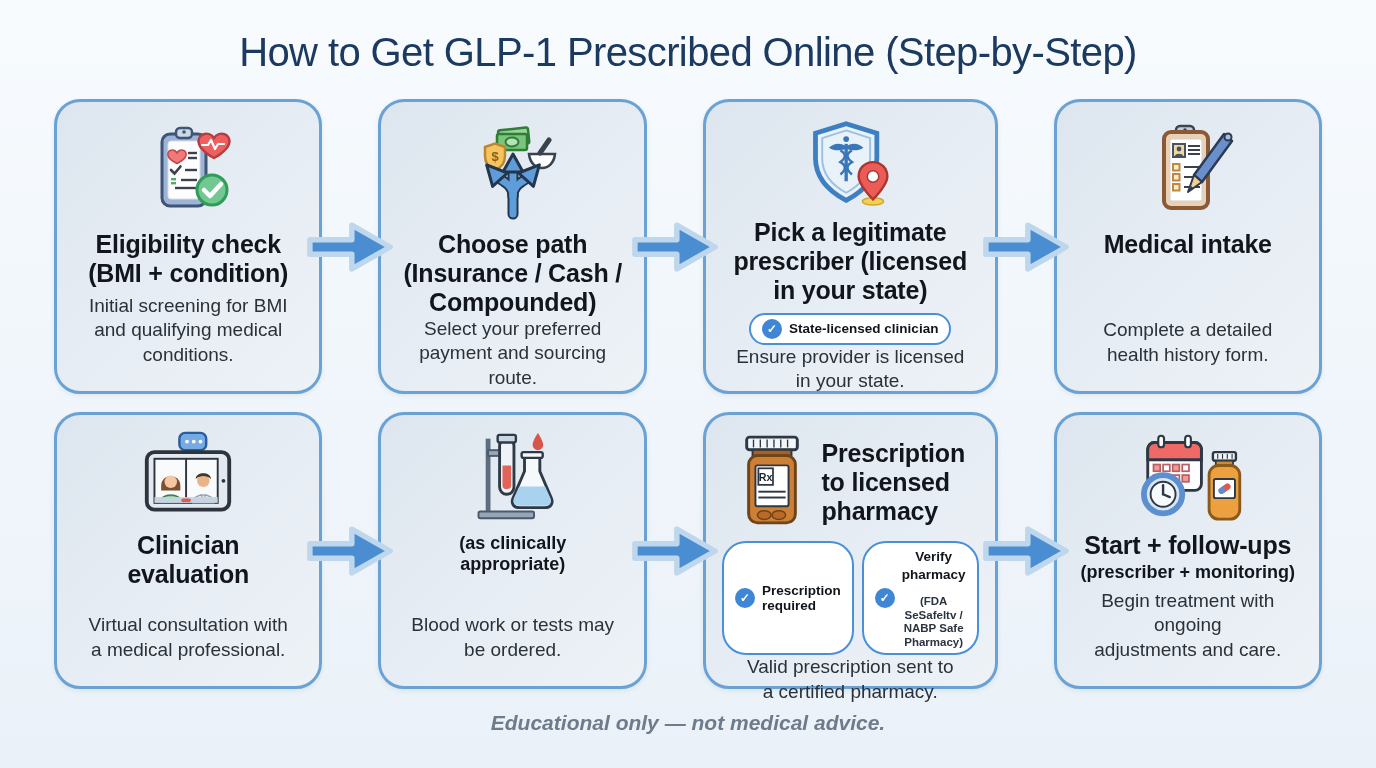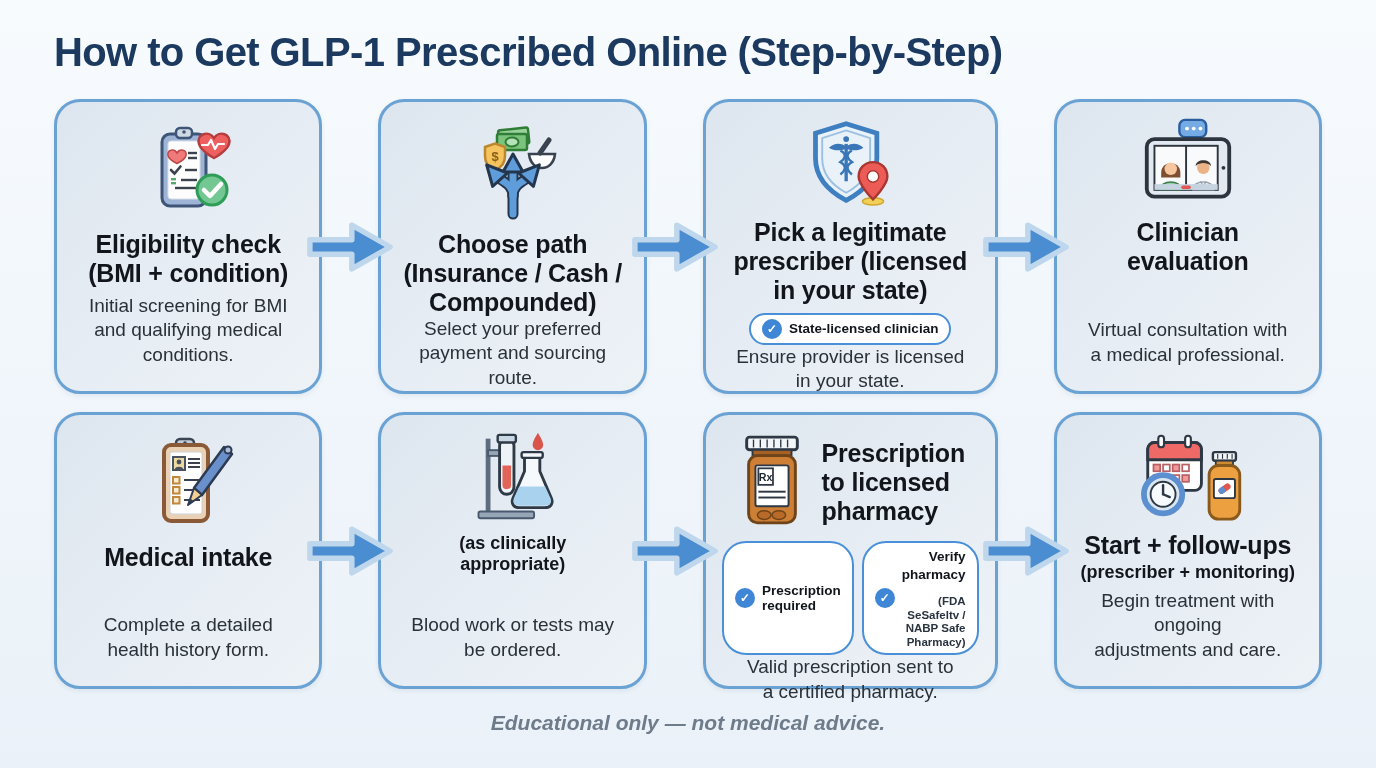--- a/index.html
+++ b/index.html
@@ -4,22 +4,22 @@
 <style>
   html,body{margin:0;padding:0;}
   body{
     width:1376px;height:768px;
     background:linear-gradient(180deg,#f7fbfe 0%,#eef4fa 70%,#eaf1f8 100%);
     font-family:"Liberation Sans",sans-serif;
     overflow:hidden;
   }
   .page{padding:20px 54px 0;}
   .main-title{
-    text-align:left;
-    font-size:40px;font-weight:bold;
+    text-align:center;
+    font-size:40px;font-weight:normal;
     color:#1c3a60;letter-spacing:-0.6px;
     margin:10px 0 24px;
   }
   .grid{
     display:grid;
     grid-template-columns:1fr 56px 1fr 56px 1fr 56px 1fr;
     grid-template-rows:295px 277px;
     row-gap:18px;
   }
   .card{
@@ -185,48 +185,20 @@
         <span class="badge-label">State-licensed clinician</span>
       </div>
       <div class="card-body">Ensure provider is licensed
 in your state.</div>
     </div>
 
     <div class="arrow-cell">
       <svg viewBox="0 0 100 68">
           <path d="M6 26 H52 V10 L94 34 L52 58 V42 H6 Z" fill="#4a8dd1" stroke="#bfd7ec" stroke-width="6" stroke-linejoin="round"></path>
         </svg>
-    </div>
-
-    <div class="card">
-      <div class="card-icon small">
-        <svg viewBox="0 0 110 96" width="106" height="92">
-          <path d="M52 20 l-4 8 l9 -8 Z" fill="#74abe4" stroke="#2a5d9d" stroke-width="1.5"></path>
-          <rect x="46" y="2" width="28" height="18" rx="6" fill="#74abe4" stroke="#2a5d9d" stroke-width="2.5"></rect>
-          <circle cx="54" cy="11" r="2" fill="#ffffff"></circle>
-            <circle cx="61" cy="11" r="2" fill="#ffffff"></circle>
-            <circle cx="68" cy="11" r="2" fill="#ffffff"></circle>
-          <rect x="12" y="22" width="86" height="60" rx="8" fill="#e2e9f0" stroke="#2e343d" stroke-width="4"></rect>
-          <rect x="20" y="29" width="66" height="46" fill="#f8fafc" stroke="#2e343d" stroke-width="2"></rect>
-          <line x1="53" y1="29" x2="53" y2="75" stroke="#2e343d" stroke-width="2"></line>
-          <path d="M27 57 C27 44 47 44 47 57 V62 H27 Z" fill="#7d4f30"></path>
-          <circle cx="37" cy="53" r="6.5" fill="#f5c6a0"></circle>
-          <path d="M26 75 C26 64 48 64 48 75 Z" fill="#8fd0a0" stroke="#3f7a52" stroke-width="1.5"></path>
-          <circle cx="71" cy="52" r="6.5" fill="#ecb387"></circle>
-          <path d="M63 50 C63 42 79 42 79 50 C74 46 68 46 63 50 Z" fill="#3c3730"></path>
-          <path d="M60 75 C60 64 82 64 82 75 Z" fill="#fdfdfd" stroke="#98a4b2" stroke-width="1.5"></path>
-          <path d="M68 66 L71 71 L74 66" fill="none" stroke="#98a4b2" stroke-width="1.5"></path>
-          <rect x="20" y="69" width="66" height="6" fill="#c6d4e2"></rect>
-          <rect x="48" y="70.5" width="10" height="3.5" rx="1.75" fill="#e2574e"></rect>
-          <circle cx="92" cy="52" r="2" fill="#2e343d"></circle>
-        </svg>
-      </div>
-      <div class="card-title">Clinician evaluation</div>
-      <div class="card-body">Virtual consultation with
-a medical professional.</div>
     </div>
 
     <div class="card">
       <div class="card-icon">
         <svg viewBox="0 0 104 96" width="104" height="96">
           <rect x="40" y="2" width="18" height="10" rx="4" fill="#c2cdd9" stroke="#3a4452" stroke-width="2.5"></rect>
           <circle cx="49" cy="6" r="1.8" fill="#3a4452"></circle>
           <rect x="28" y="8" width="44" height="76" rx="7" fill="#ead1b4" stroke="#8a5a38" stroke-width="4"></rect>
           <rect x="34" y="15" width="32" height="62" rx="2" fill="#ffffff" stroke="#ccd2d9" stroke-width="1"></rect>
           <rect x="37" y="20" width="12" height="13" fill="#ecd9a0" stroke="#4a5260" stroke-width="2"></rect>
@@ -243,20 +215,48 @@
           <line x1="48" y1="63" x2="64" y2="63" stroke="#3b424e" stroke-width="2"></line>
           <path d="M88 10 L96 17 L66 58 L58 51 Z" fill="#6a90cc" stroke="#2c3b52" stroke-width="2.5" stroke-linejoin="round"></path>
           <path d="M66 58 L58 51 L52 68 Z" fill="#f3cf92" stroke="#2c3b52" stroke-width="2" stroke-linejoin="round"></path>
           <path d="M55 62 L52 68 L58 64.5 Z" fill="#2c3b52"></path>
           <circle cx="92" cy="13" r="3.5" fill="#a9bedc" stroke="#2c3b52" stroke-width="2"></circle>
         </svg>
       </div>
       <div class="card-title">Medical intake</div>
       <div class="card-body">Complete a detailed
 health history form.</div>
+    </div>
+
+    <div class="card">
+      <div class="card-icon small">
+        <svg viewBox="0 0 110 96" width="106" height="92">
+          <path d="M52 20 l-4 8 l9 -8 Z" fill="#74abe4" stroke="#2a5d9d" stroke-width="1.5"></path>
+          <rect x="46" y="2" width="28" height="18" rx="6" fill="#74abe4" stroke="#2a5d9d" stroke-width="2.5"></rect>
+          <circle cx="54" cy="11" r="2" fill="#ffffff"></circle>
+            <circle cx="61" cy="11" r="2" fill="#ffffff"></circle>
+            <circle cx="68" cy="11" r="2" fill="#ffffff"></circle>
+          <rect x="12" y="22" width="86" height="60" rx="8" fill="#e2e9f0" stroke="#2e343d" stroke-width="4"></rect>
+          <rect x="20" y="29" width="66" height="46" fill="#f8fafc" stroke="#2e343d" stroke-width="2"></rect>
+          <line x1="53" y1="29" x2="53" y2="75" stroke="#2e343d" stroke-width="2"></line>
+          <path d="M27 57 C27 44 47 44 47 57 V62 H27 Z" fill="#7d4f30"></path>
+          <circle cx="37" cy="53" r="6.5" fill="#f5c6a0"></circle>
+          <path d="M26 75 C26 64 48 64 48 75 Z" fill="#8fd0a0" stroke="#3f7a52" stroke-width="1.5"></path>
+          <circle cx="71" cy="52" r="6.5" fill="#ecb387"></circle>
+          <path d="M63 50 C63 42 79 42 79 50 C74 46 68 46 63 50 Z" fill="#3c3730"></path>
+          <path d="M60 75 C60 64 82 64 82 75 Z" fill="#fdfdfd" stroke="#98a4b2" stroke-width="1.5"></path>
+          <path d="M68 66 L71 71 L74 66" fill="none" stroke="#98a4b2" stroke-width="1.5"></path>
+          <rect x="20" y="69" width="66" height="6" fill="#c6d4e2"></rect>
+          <rect x="48" y="70.5" width="10" height="3.5" rx="1.75" fill="#e2574e"></rect>
+          <circle cx="92" cy="52" r="2" fill="#2e343d"></circle>
+        </svg>
+      </div>
+      <div class="card-title">Clinician evaluation</div>
+      <div class="card-body">Virtual consultation with
+a medical professional.</div>
     </div>
 
     <div class="arrow-cell">
       <svg viewBox="0 0 100 68">
           <path d="M6 26 H52 V10 L94 34 L52 58 V42 H6 Z" fill="#4a8dd1" stroke="#bfd7ec" stroke-width="6" stroke-linejoin="round"></path>
         </svg>
     </div>
 
     <div class="card">
       <div class="card-icon small">
@@ -314,21 +314,21 @@
 pharmacy</span>
       </div>
       <div class="badges-row">
         <div class="pill-badge">
           <span class="badge-check">✓</span>
           <span class="badge-label" style="text-align:left">Prescription
 required</span>
         </div>
         <div class="pill-badge">
           <span class="badge-check">✓</span>
-          <span style="text-align:right">
+          <span style="text-align:center">
             <span class="badge-label">Verify pharmacy</span>
             <span class="badge-sub" style="display:block">(FDA SeSafeltv /
 NABP Safe Pharmacy)</span>
           </span>
         </div>
       </div>
       <div class="card-body">Valid prescription sent to
 a certified pharmacy.</div>
     </div>
 

